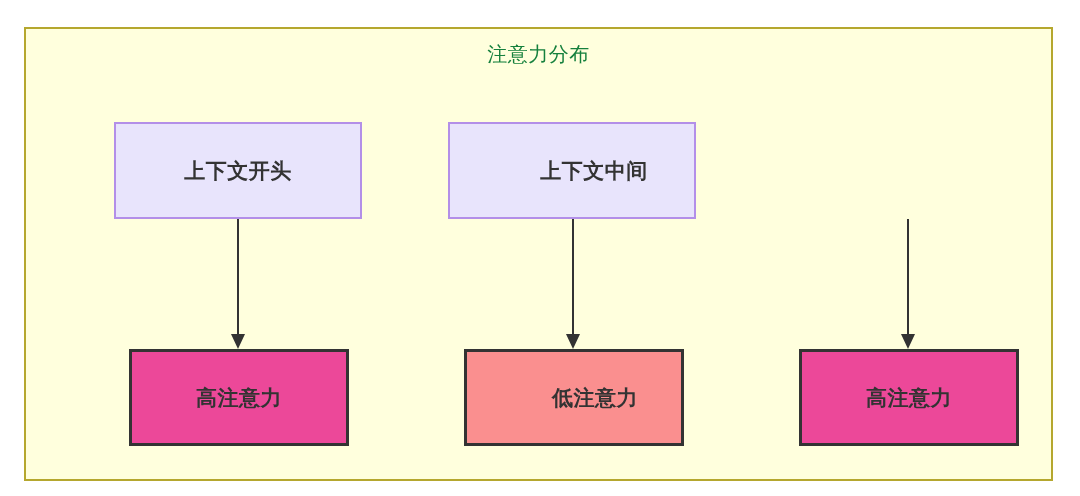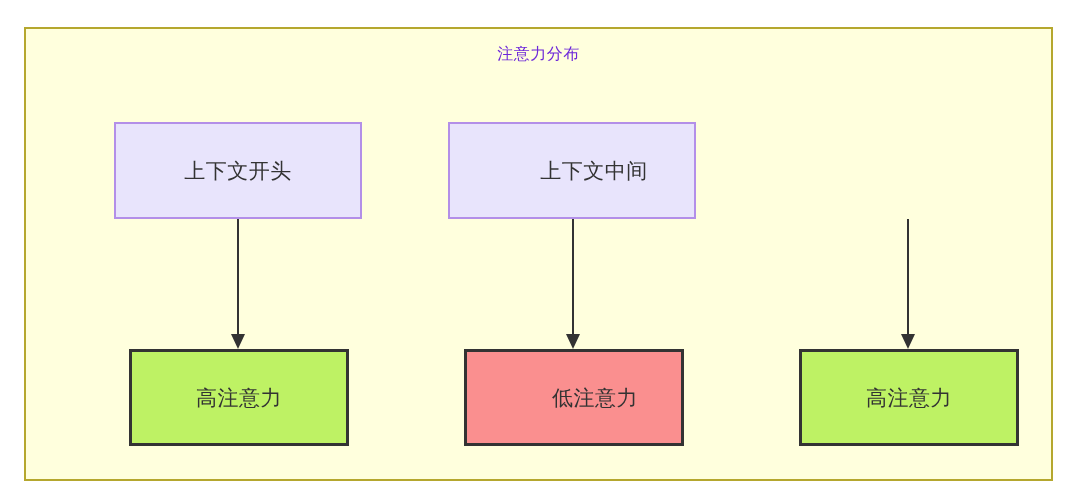--- a/index.html
+++ b/index.html
@@ -29,51 +29,52 @@
     background: #ffffdd;
     border: 2px solid #b5a72e;
     box-sizing: border-box;
   }
   .frame-title {
     position: absolute;
     left: 0;
     top: 12px;
     width: 100%;
     text-align: center;
-    font-size: 16px;
+    font-size: 20px;
     line-height: 26px;
-    color: #6d28d9;
+    color: #15803d;
     letter-spacing: 0.5px;
     white-space: nowrap;
   }
   
   .node {
     position: absolute;
     box-sizing: border-box;
     display: flex;
     align-items: center;
     justify-content: center;
     font-size: 21px;
     line-height: 1;
     color: #333333;
     letter-spacing: 0.5px;
     white-space: nowrap;
+    font-weight: bold;
   }
   .node.context {
     background: #e8e4fc;
     border: 2px solid #b38fe8;
     width: 248px;
     height: 97px;
   }
   .node.attn {
     width: 220px;
     height: 97px;
     border: 3px solid #333333;
   }
-  .node.attn.high { background: #bef264; }
+  .node.attn.high { background: #ec4899; }
   .node.attn.low  { background: #fa8f8f; }
 
   
   #ctx-start  { left: 88px;  top: 93px; }
   #ctx-middle { left: 422px; top: 93px; padding-left: 44px; }
   #ctx-end    { left: 758px; top: 93px; }
 
   
   #attn-start  { left: 103px; top: 320px; }
   #attn-middle { left: 438px; top: 320px; padding-left: 42px; }

